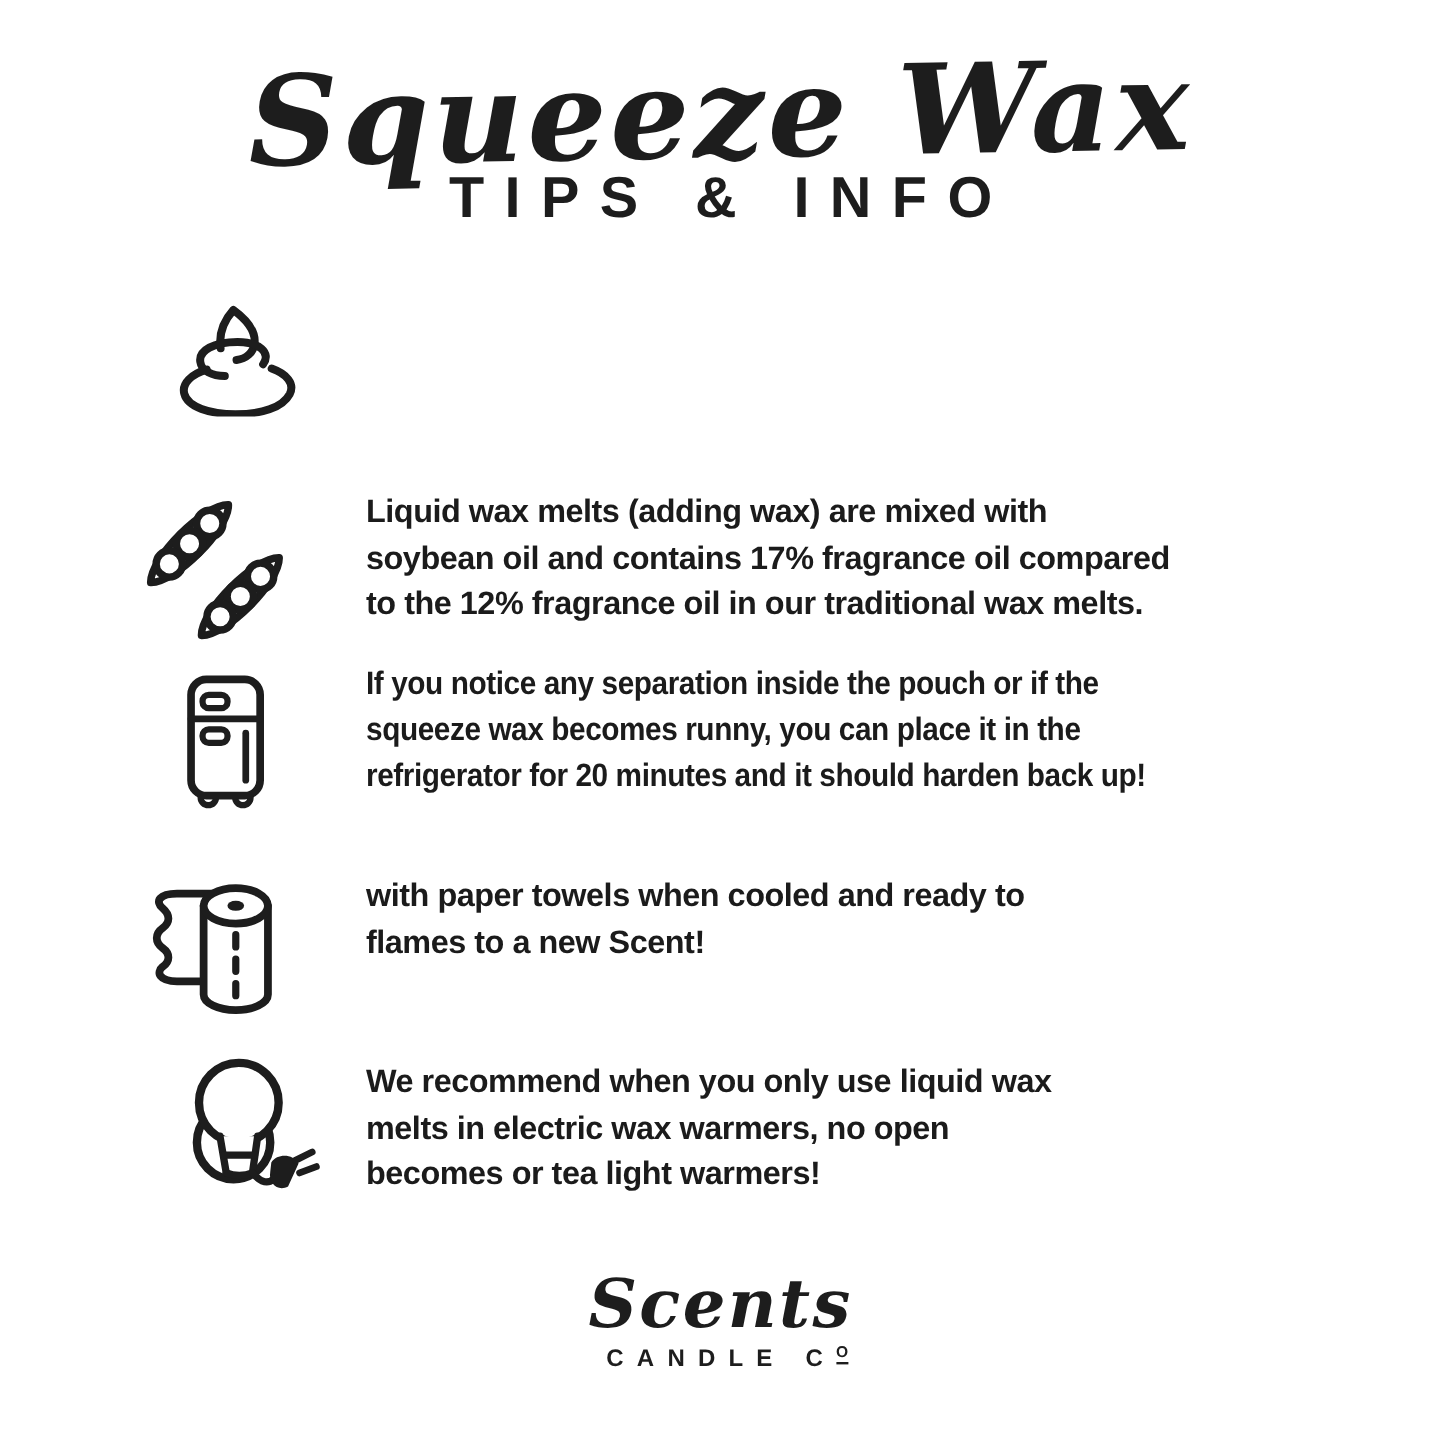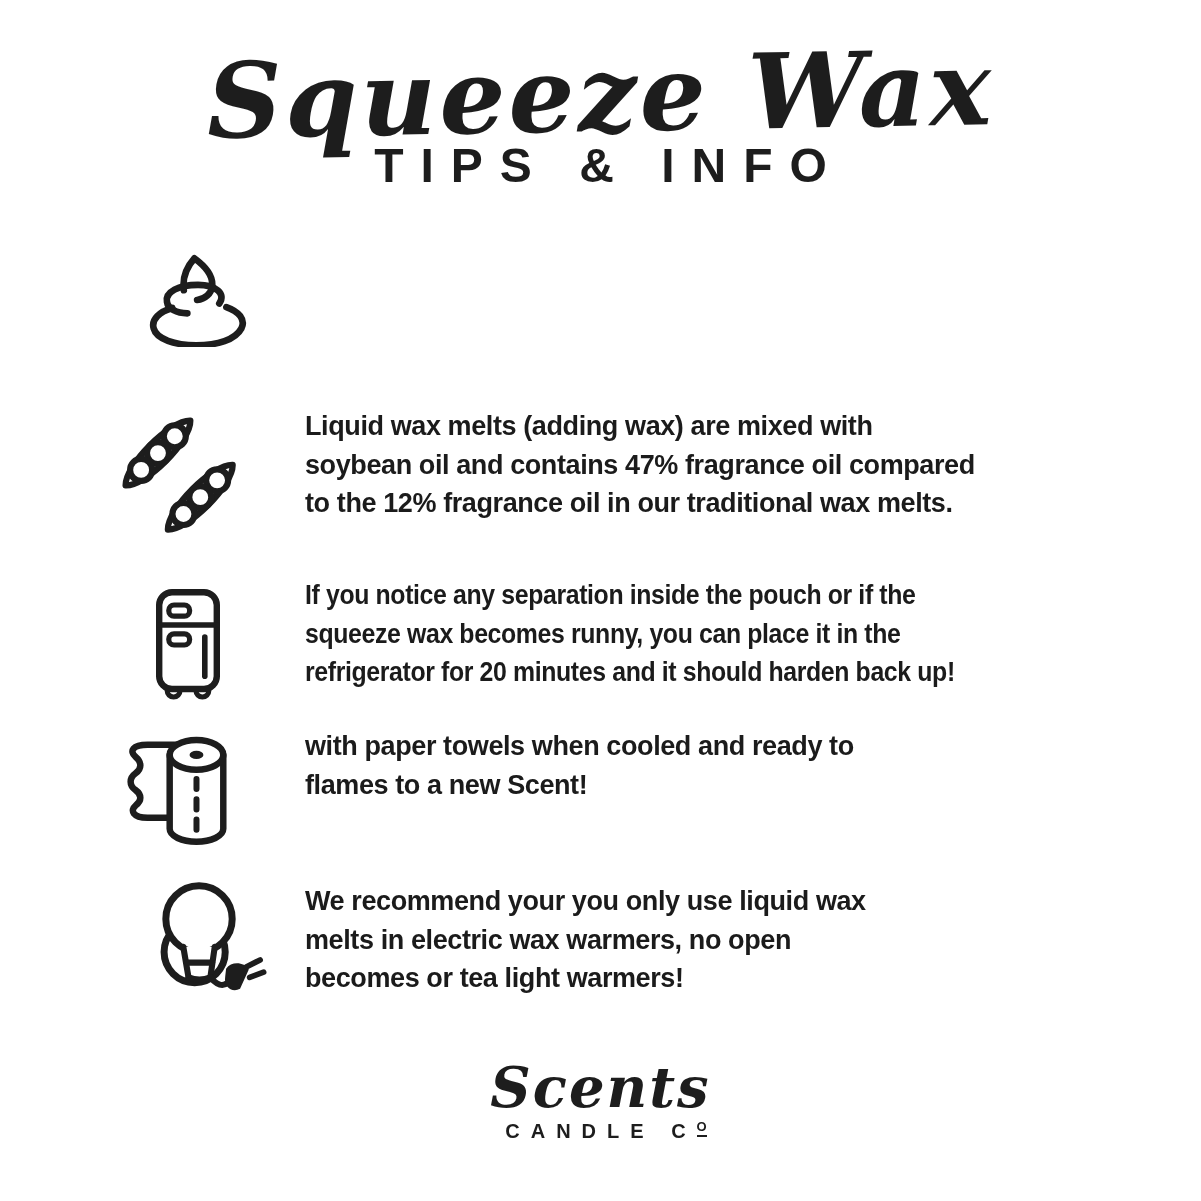--- a/index.html
+++ b/index.html
@@ -14,21 +14,21 @@
   .title-script{
     font-family:"DejaVu Serif", serif; font-style:italic; font-weight:bold;
     font-size:104px; line-height:1.1; letter-spacing:3px; transform:rotate(-1deg);
   }
   .subtitle{
     font-family:"Liberation Sans", sans-serif; font-weight:bold;
     font-size:48px; letter-spacing:17px; text-indent:17px; margin-top:-14px;
   }
   
   .tip{ position:absolute; left:0; width:100%; height:150px; }
-  .t1{ top:247px; } .t2{ top:407px; } .t3{ top:576px;text-decoration:underline; } .t4{ top:727px; } .t5{ top:882px; }
+  .t1{ top:247px; } .t2{ top:407px; } .t3{ top:550px;text-decoration:underline; } .t4{ top:727px; } .t5{ top:882px; }
   .iconbox{ position:absolute; color:var(--ink); }
   .t1 .iconbox{ left:140px; top:6px;  width:116px; height:94px;  }
   .t2 .iconbox{ left:118px; top:2px;  width:124px; height:134px; }
   .t3 .iconbox{ left:148px; top:2px;  width:80px;  height:134px; }
   .t4 .iconbox{ left:114px; top:2px;  width:128px; height:122px; }
   .t5 .iconbox{ left:144px; top:-6px; width:124px; height:126px; }
   .iconbox svg{ width:100%; height:100%; display:block; }
   .text{
     position:absolute; left:305px; top:0; width:820px;
     font-weight:bold; font-size:27px; line-height:38.5px; letter-spacing:-0.4px;
@@ -81,21 +81,21 @@
         <g transform="translate(92,100) rotate(45)">
           <path d="M0 -52 C17 -36 17 36 0 52 C-17 36 -17 -36 0 -52 Z" fill="#ffffff"></path>
           <circle cy="-27" r="12.5" fill="#ffffff"></circle>
           <circle cy="0" r="12.5" fill="#ffffff"></circle>
           <circle cy="27" r="12.5" fill="#ffffff"></circle>
         </g>
       </svg>
     </span>
     <div class="text">
       <div>Liquid wax melts (adding wax) are mixed with</div>
-      <div>soybean oil and contains 47% fragrance oil compared</div>
+      <div>soybean oil and contains 17% fragrance oil compared</div>
       <div>to the 12% fragrance oil in our traditional wax melts.</div>
     </div>
   </div>
 
   <div class="tip t3">
     <span class="iconbox">
       <svg viewBox="0 0 100 142" fill="none" stroke="currentColor" stroke-linecap="round" stroke-linejoin="round">
         <circle cx="32" cy="128" r="8" stroke-width="6.5" fill="#ffffff"></circle>
         <circle cx="68" cy="128" r="8" stroke-width="6.5" fill="#ffffff"></circle>
         <rect x="14" y="5" width="72" height="121" rx="16" stroke-width="8" fill="#ffffff"></rect>
@@ -138,21 +138,21 @@
         <path d="M81 78 L76 113" stroke-width="7"></path>
         <line x1="49" y1="96" x2="78" y2="96" stroke-width="7"></line>
         <path d="M51 113 Q63.5 118 76 113" stroke-width="7"></path>
         <path d="M76 113 C84 122 90 124 96 119" stroke-width="7"></path>
         <path d="M94 103 C100 94 115 95 120 104 L110 126 C101 131 91 124 93 112 Z" fill="currentColor" stroke="none"></path>
         <line x1="117" y1="101" x2="133" y2="93" stroke-width="6.5"></line>
         <line x1="121" y1="113" x2="137" y2="107" stroke-width="6.5"></line>
       </svg>
     </span>
     <div class="text">
-      <div>We recommend your you only use liquid wax</div>
+      <div>We recommend when you only use liquid wax</div>
       <div>melts in electric wax warmers, no open</div>
       <div>becomes or tea light warmers!</div>
     </div>
   </div>
 
   <div class="footer">
     <div class="brand-script">Scents</div>
     <div class="brand-sub"><span>CANDLE C</span><span class="ordinal">O</span></div>
   </div>
 

